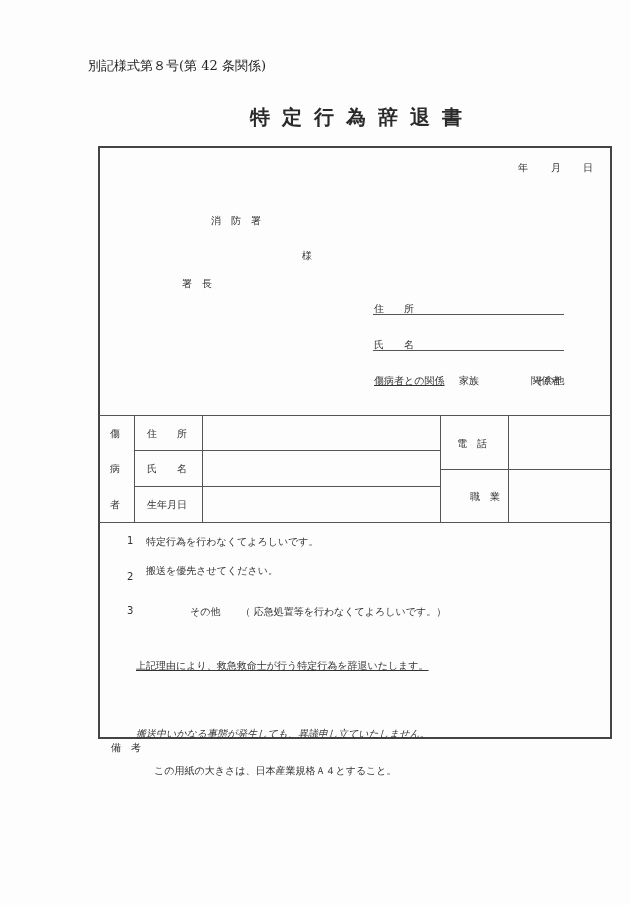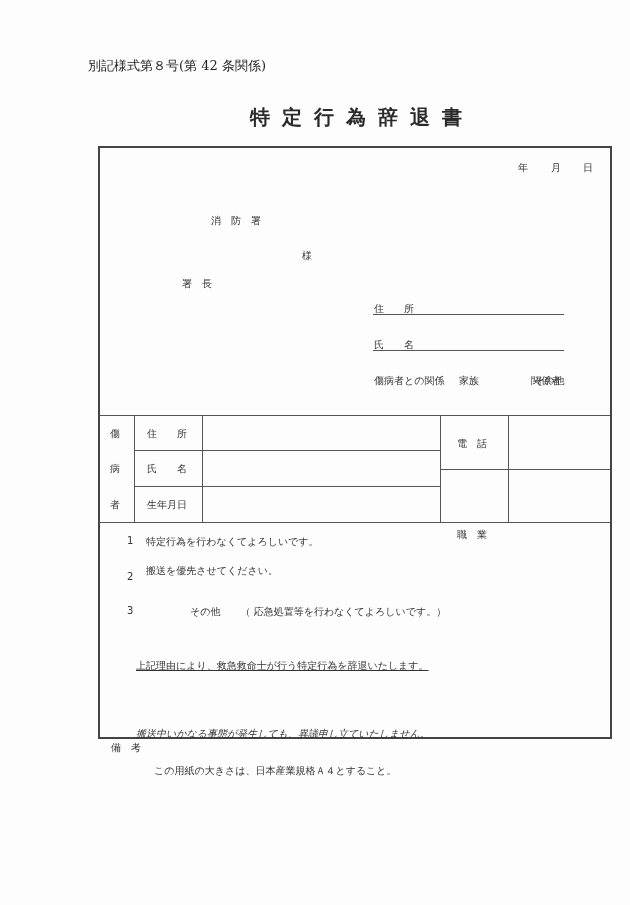--- a/index.html
+++ b/index.html
@@ -30,21 +30,21 @@
 <div class="abs txt date-part" style="left:583px;">日</div>
 
 <div class="abs txt" style="left:211px; top:214px;">消　防　署</div>
 <div class="abs txt" style="left:182px; top:249px;margin-top:28px;">署　長</div>
 <div class="abs txt" style="left:302px; top:249px;">様</div>
 
 <div class="abs txt" style="left:374px; top:302px;">住　　所</div>
 <div class="abs uline" style="left:373px; top:314px; width:191px;"></div>
 <div class="abs txt" style="left:374px; top:338px;">氏　　名</div>
 <div class="abs uline" style="left:373px; top:350px; width:191px;"></div>
-<div class="abs txt" style="left:374px; top:374px;">傷病者との関係</div>
+<div class="abs txt" style="left:374px; top:374px;text-decoration:underline;">傷病者との関係</div>
 <div class="abs txt" style="left:459px; top:374px;">家族</div>
 <div class="abs txt" style="left:491px; top:374px;padding-left:40px;">関係者</div>
 <div class="abs txt" style="left:534px; top:374px;">その他</div>
 
 <div class="abs hline" style="left:99px; top:415px; width:511px;"></div>
 <div class="abs hline" style="left:99px; top:522px; width:511px;"></div>
 <div class="abs vline" style="left:134px; top:415px; height:107px;"></div>
 <div class="abs vline" style="left:202px; top:415px; height:107px;"></div>
 <div class="abs vline" style="left:440px; top:415px; height:107px;"></div>
 <div class="abs vline" style="left:508px; top:415px; height:107px;"></div>
@@ -58,21 +58,21 @@
 
 <div class="abs txt" style="left:147px; top:427px;">住　　所</div>
 <div class="abs txt" style="left:147px; top:462px;">氏　　名</div>
 <div class="abs txt" style="left:147px; top:498px;">生年月日</div>
 
 <div class="abs" style="left:204px; top:417px; width:234px; height:32px;"></div>
 <div class="abs" style="left:204px; top:452px; width:234px; height:33px;"></div>
 <div class="abs" style="left:204px; top:488px; width:234px; height:33px;"></div>
 
 <div class="abs txt" style="left:457px; top:437px;">電　話</div>
-<div class="abs txt" style="left:457px; top:490px;margin-top:38px;">職　業</div>
+<div class="abs txt" style="left:470px; top:490px;">職　業</div>
 <div class="abs" style="left:510px; top:417px; width:98px; height:51px;"></div>
 <div class="abs" style="left:510px; top:471px; width:98px; height:50px;"></div>
 
 <div class="abs txt" style="left:127px; top:535px;">1</div>
 <div class="abs txt" style="left:146px; top:535px;">特定行為を行わなくてよろしいです。</div>
 <div class="abs txt" style="left:127px; top:571px;">2</div>
 <div class="abs txt" style="left:146px; top:564px;font-family:Liberation Mono, monospace;">搬送を優先させてください。</div>
 <div class="abs txt" style="left:127px; top:605px;">3</div>
 <div class="abs txt" style="left:146px; top:605px;margin-left:44px;">その他　　（ 応急処置等を行わなくてよろしいです。）</div>
 

